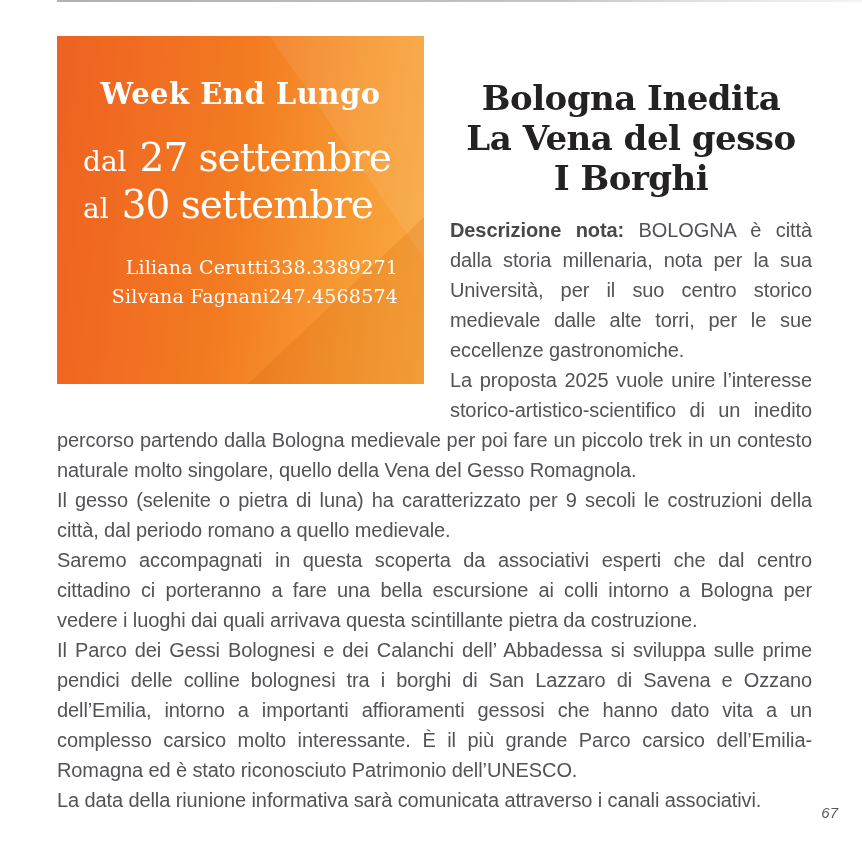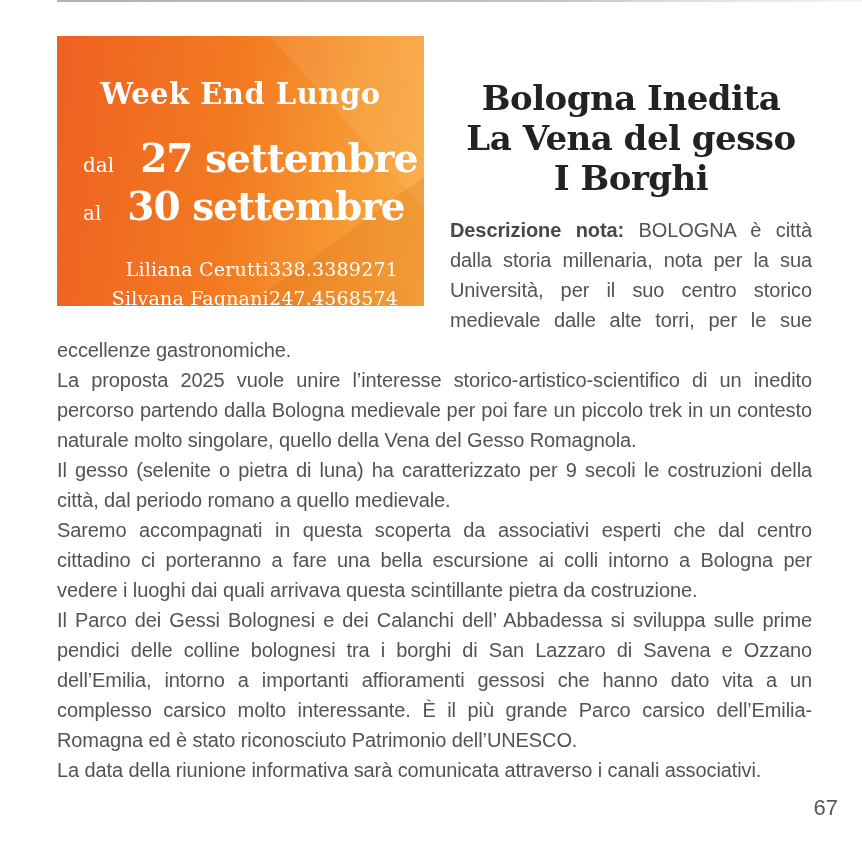--- a/index.html
+++ b/index.html
@@ -17,21 +17,21 @@
     height: 2px;
     background: linear-gradient(to right, #a3a3a3, #b9b9b9 62%, #d9d9d9 78%, #f2f2f2 100%);
     opacity: 0.85;
   }
   .content { padding: 36px 50px 0 57px; }
 
   
   .promo {
     float: left;
     width: 367px;
-    height: 270px;
+    height: 348px;
     margin: 0 26px 16px 0;
     position: relative;
     overflow: hidden;
     background: linear-gradient(97deg, #ee6122 0%, #f37b21 48%, #f79a33 78%, #f9ab43 100%);
     color: #ffffff;
     font-family: "DejaVu Serif", serif;
   }
   .promo::before {
     content: "";
     position: absolute; inset: 0;
@@ -47,22 +47,22 @@
   .promo-inner { position: relative; z-index: 2; padding: 0 26px; }
   .promo-title {
     text-align: center;
     font-size: 29px;
     font-weight: 600;
     letter-spacing: 0.5px;
     margin-top: 41px;
   }
   .date-line { margin-top: 24px; white-space: nowrap; }
   .date-line.second { margin-top: 2px; }
-  .date-prefix { font-size: 20px; margin-right: 26px; }
-  .date-big { font-size: 39px; font-weight: 700; letter-spacing: -1px; margin-top: 38px; }
+  .date-prefix { font-size: 28px; margin-right: 13px; }
+  .date-big { font-size: 39px; font-weight: 400; letter-spacing: -1px; margin-top: 38px; }
   .contacts { margin-top: 26px; font-size: 19px; }
   .contact-row {
     display: flex;
     justify-content: flex-end;
     line-height: 29px;
     letter-spacing: 0.2px;
   }
 
   
   .article-title {
@@ -81,22 +81,23 @@
     color: #525356;
     text-align: justify;
     margin: 0;
     letter-spacing: -0.1px;
   }
   .desc-label { color: #47484a; font-weight: 700; }
   .page-number {
     position: absolute;
     right: 24px;
     bottom: 20px;
-    font-size: 22px;
+    font-size: 15px;
     color: #57585a;
+    font-style: italic;
   }
 </style>
 </head>
 <body>
 
 <div class="page">
   <div class="top-scan-line"></div>
 
   <div class="content">
 

